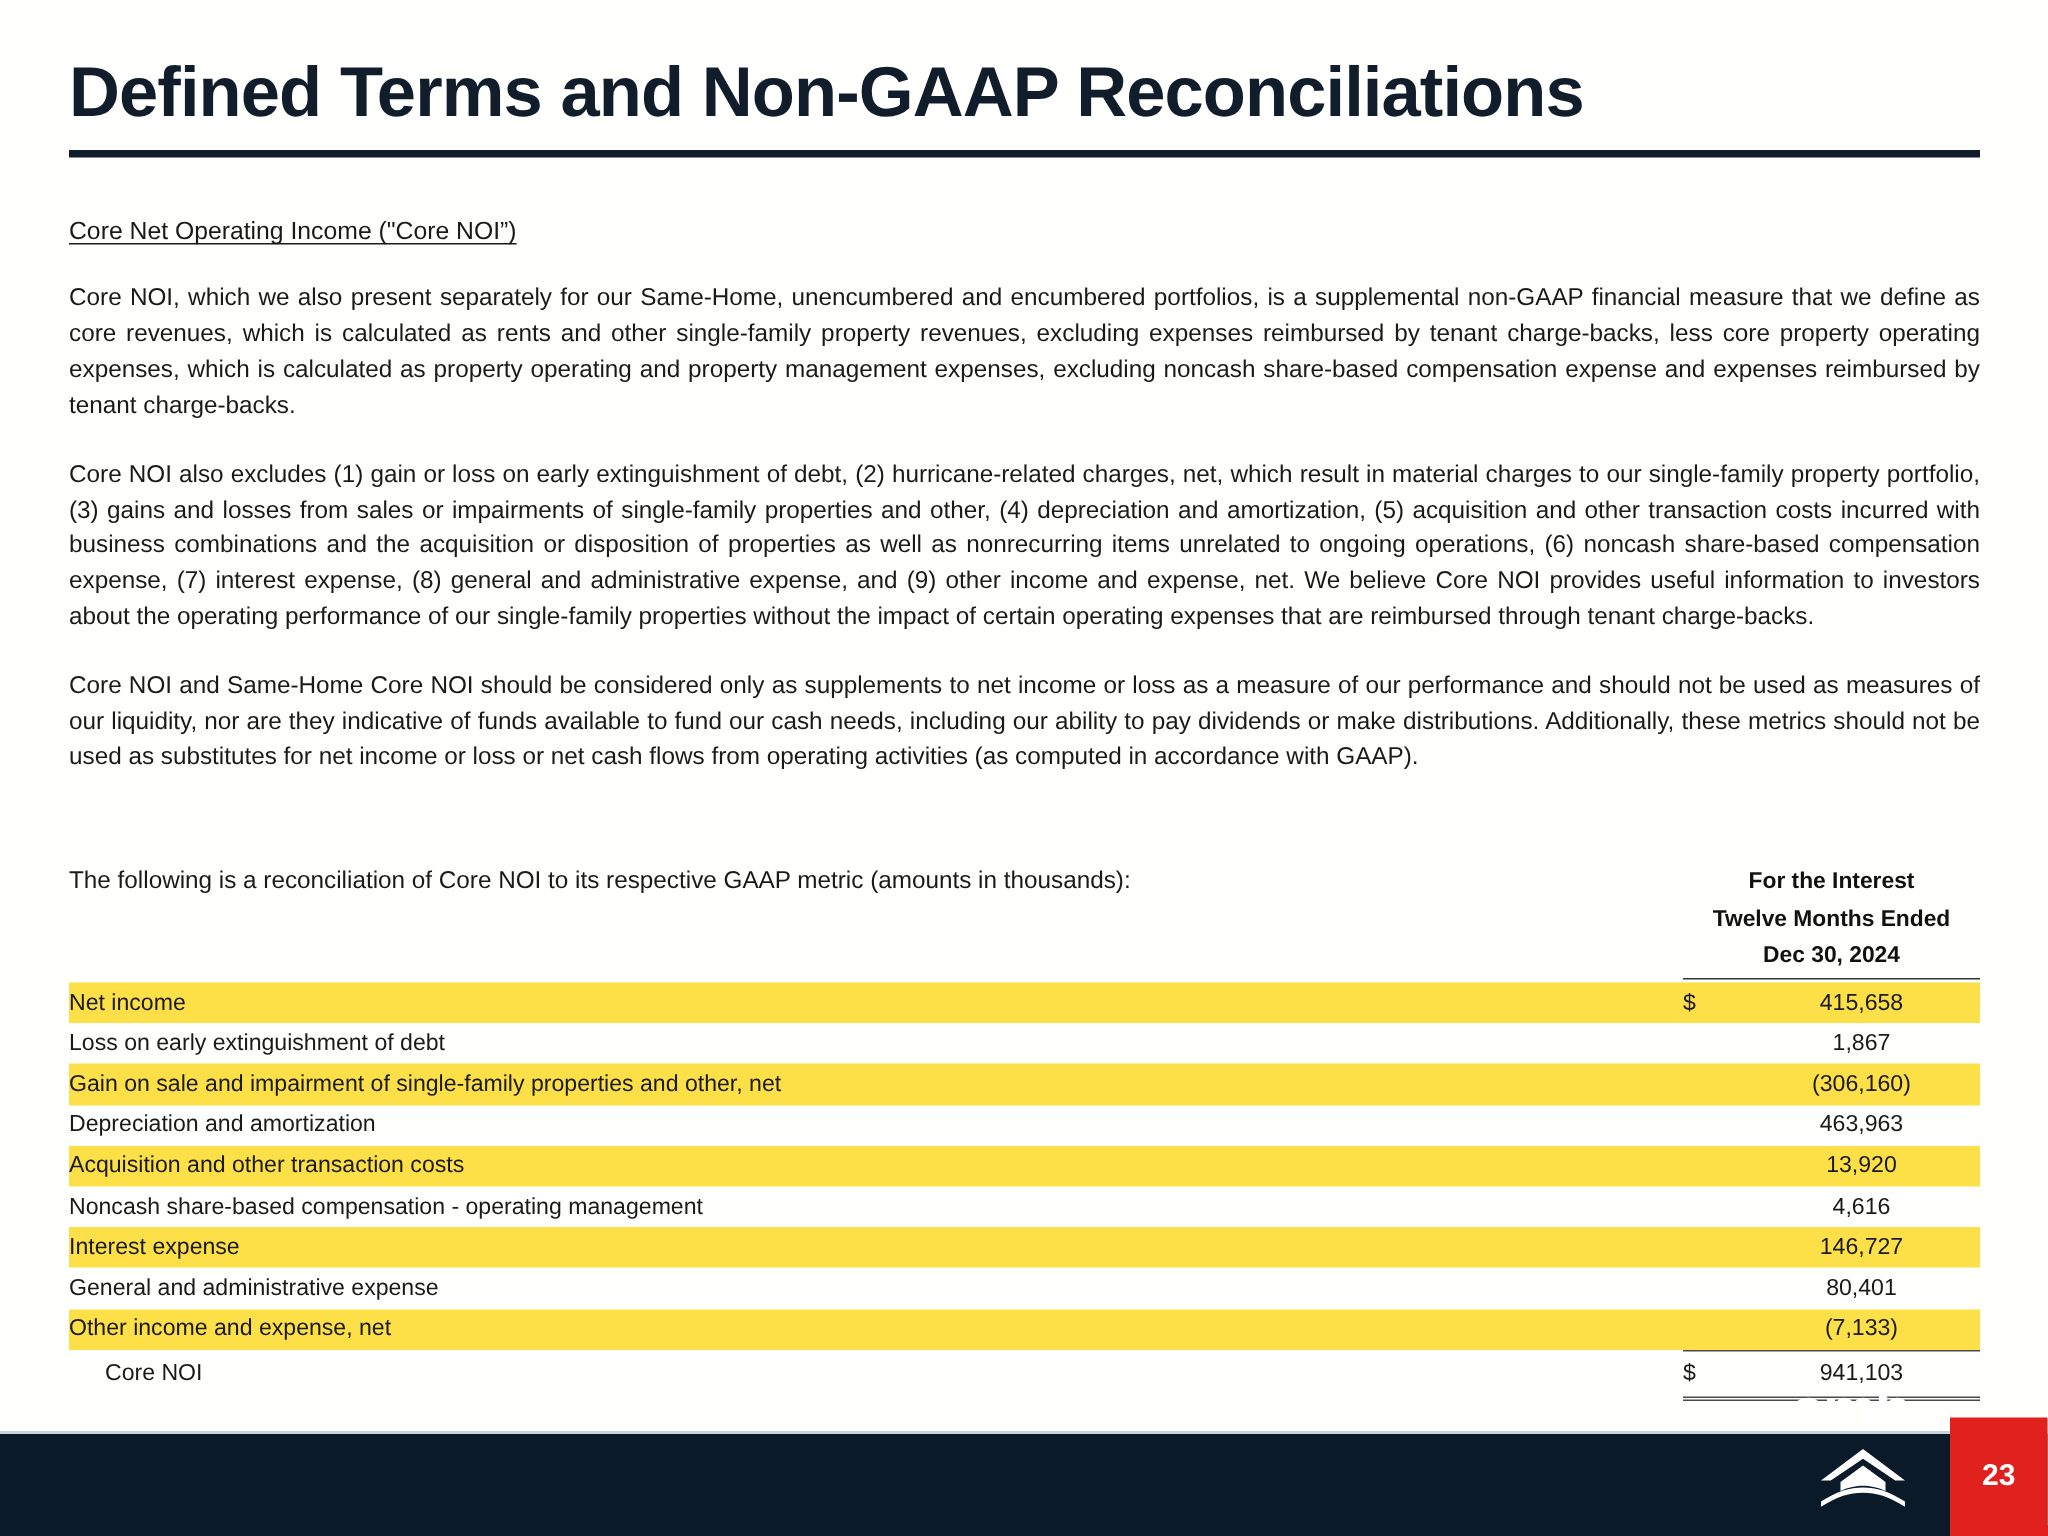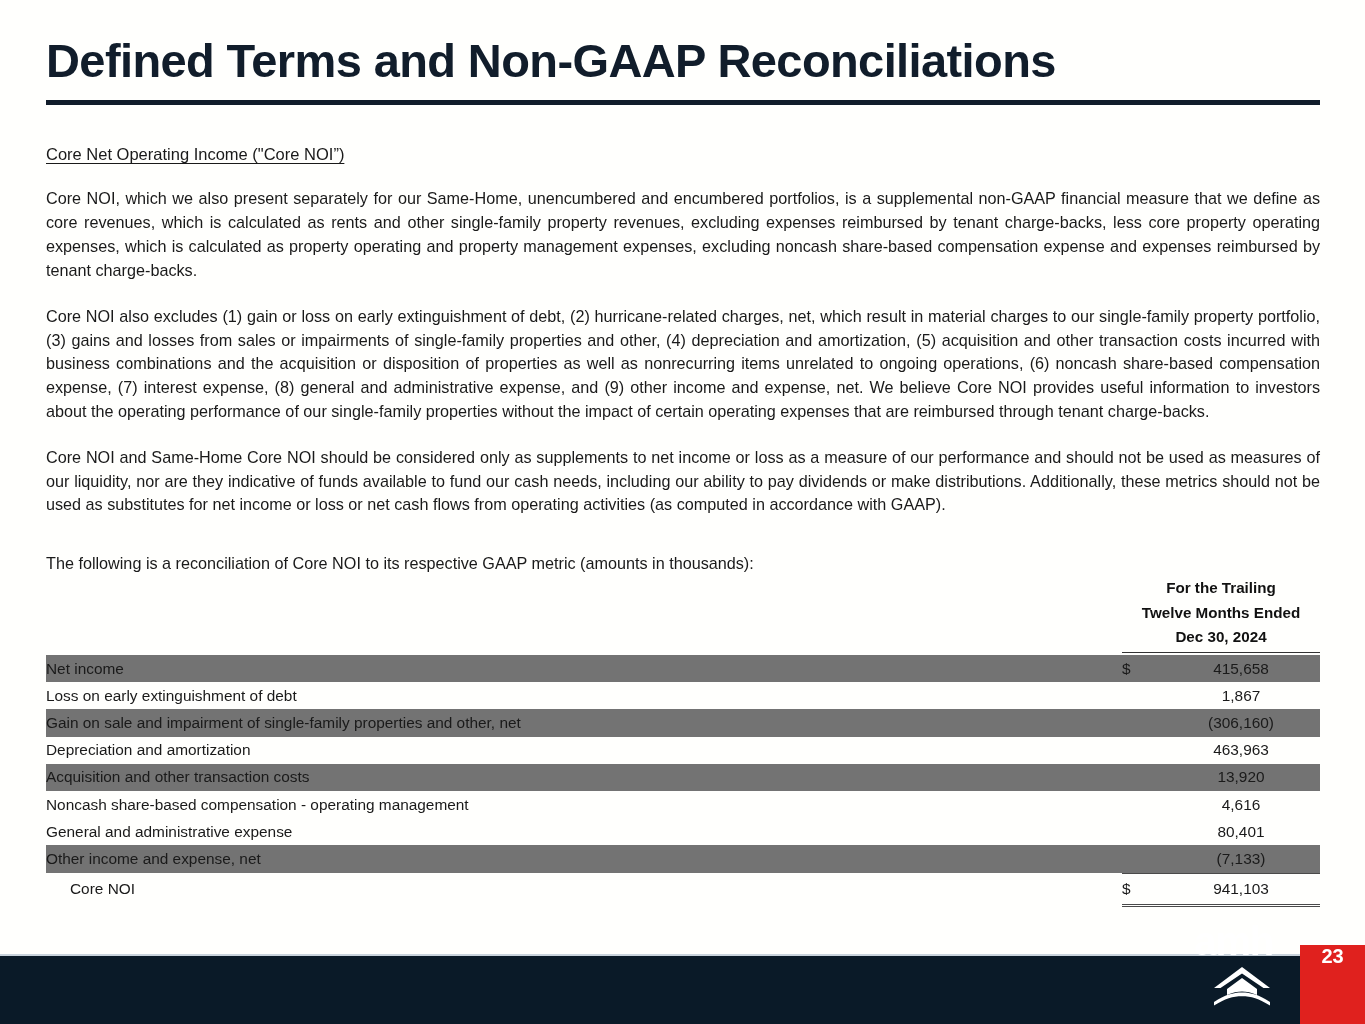--- a/index.html
+++ b/index.html
@@ -72,21 +72,21 @@
   p.para:last-child { margin-bottom: 0; }
   p.intro {
     text-align: left;
     margin: 0;
   }
 
   
   .intro-row {
     position: absolute;
     left: 46px;
-    top: 552px;
+    top: 576px;
     width: 1274px;
   }
 
   .col-head {
     position: absolute;
     left: 1122px;
     top: 576px;
     width: 198px;
     text-align: center;
     font-size: 15.2px;
@@ -125,21 +125,21 @@
     width: 40px;
     text-align: left;
     padding-left: 8px;
   }
   td.val {
     width: 158px;
     text-align: center;
     padding-right: 6px;
   }
   tr.band td {
-    background: #737373;
+    background: #fde047;
   }
   tr.total td.cur,
   tr.total td.val {
     border-top: 1.4px solid #4a4a4a;
     border-bottom: 3.4px double #4a4a4a;
   }
   tr.total td { height: 30px; }
 
   
   .footer {
@@ -176,20 +176,21 @@
   }
   .logo-mark { display: block; }
   .page-block {
     position: absolute;
     right: 0;
     bottom: 0;
     width: 65px;
     height: 79px;
     background: #e0211e;
     display: flex;
+    align-items: center;
     justify-content: center;
   }
   .page-num {
     color: #ffffff;
     font-size: 20px;
     font-weight: bold;
   }
 </style>
 </head>
 <body>
@@ -206,21 +207,21 @@
     <p class="para">Core NOI, which we also present separately for our Same-Home, unencumbered and encumbered portfolios, is a supplemental non-GAAP financial measure that we define as core revenues, which is calculated as rents and other single-family property revenues, excluding expenses reimbursed by tenant charge-backs, less core property operating expenses, which is calculated as property operating and property management expenses, excluding noncash share-based compensation expense and expenses reimbursed by tenant charge-backs.</p>
     <p class="para">Core NOI also excludes (1) gain or loss on early extinguishment of debt, (2) hurricane-related charges, net, which result in material charges to our single-family property portfolio, (3) gains and losses from sales or impairments of single-family properties and other, (4) depreciation and amortization, (5) acquisition and other transaction costs incurred with business combinations and the acquisition or disposition of properties as well as nonrecurring items unrelated to ongoing operations, (6) noncash share-based compensation expense, (7) interest expense, (8) general and administrative expense, and (9) other income and expense, net. We believe Core NOI provides useful information to investors about the operating performance of our single-family properties without the impact of certain operating expenses that are reimbursed through tenant charge-backs.</p>
     <p class="para">Core NOI and Same-Home Core NOI should be considered only as supplements to net income or loss as a measure of our performance and should not be used as measures of our liquidity, nor are they indicative of funds available to fund our cash needs, including our ability to pay dividends or make distributions. Additionally, these metrics should not be used as substitutes for net income or loss or net cash flows from operating activities (as computed in accordance with GAAP).</p>
   </div>
 
   <div class="intro-row">
     <p class="para intro">The following is a reconciliation of Core NOI to its respective GAAP metric (amounts in thousands):</p>
   </div>
 
   <div class="col-head">
-    <div>For the Trailing</div>
+    <div>For the Interest</div>
     <div>Twelve Months Ended</div>
     <div>Dec 30, 2024</div>
     <div class="rule"></div>
   </div>
 
   <table class="recon">
     <tbody>
         <tr class="band">
           <td class="lbl">Net income</td>
           <td class="cur">$</td>
@@ -243,20 +244,25 @@
         </tr>
         <tr class="band">
           <td class="lbl">Acquisition and other transaction costs</td>
           <td class="cur"></td>
           <td class="val">13,920</td>
         </tr>
         <tr>
           <td class="lbl">Noncash share-based compensation - operating management</td>
           <td class="cur"></td>
           <td class="val">4,616</td>
+        </tr>
+        <tr class="band">
+          <td class="lbl">Interest expense</td>
+          <td class="cur"></td>
+          <td class="val">146,727</td>
         </tr>
         <tr>
           <td class="lbl">General and administrative expense</td>
           <td class="cur"></td>
           <td class="val">80,401</td>
         </tr>
         <tr class="band">
           <td class="lbl">Other income and expense, net</td>
           <td class="cur"></td>
           <td class="val">(7,133)</td>

